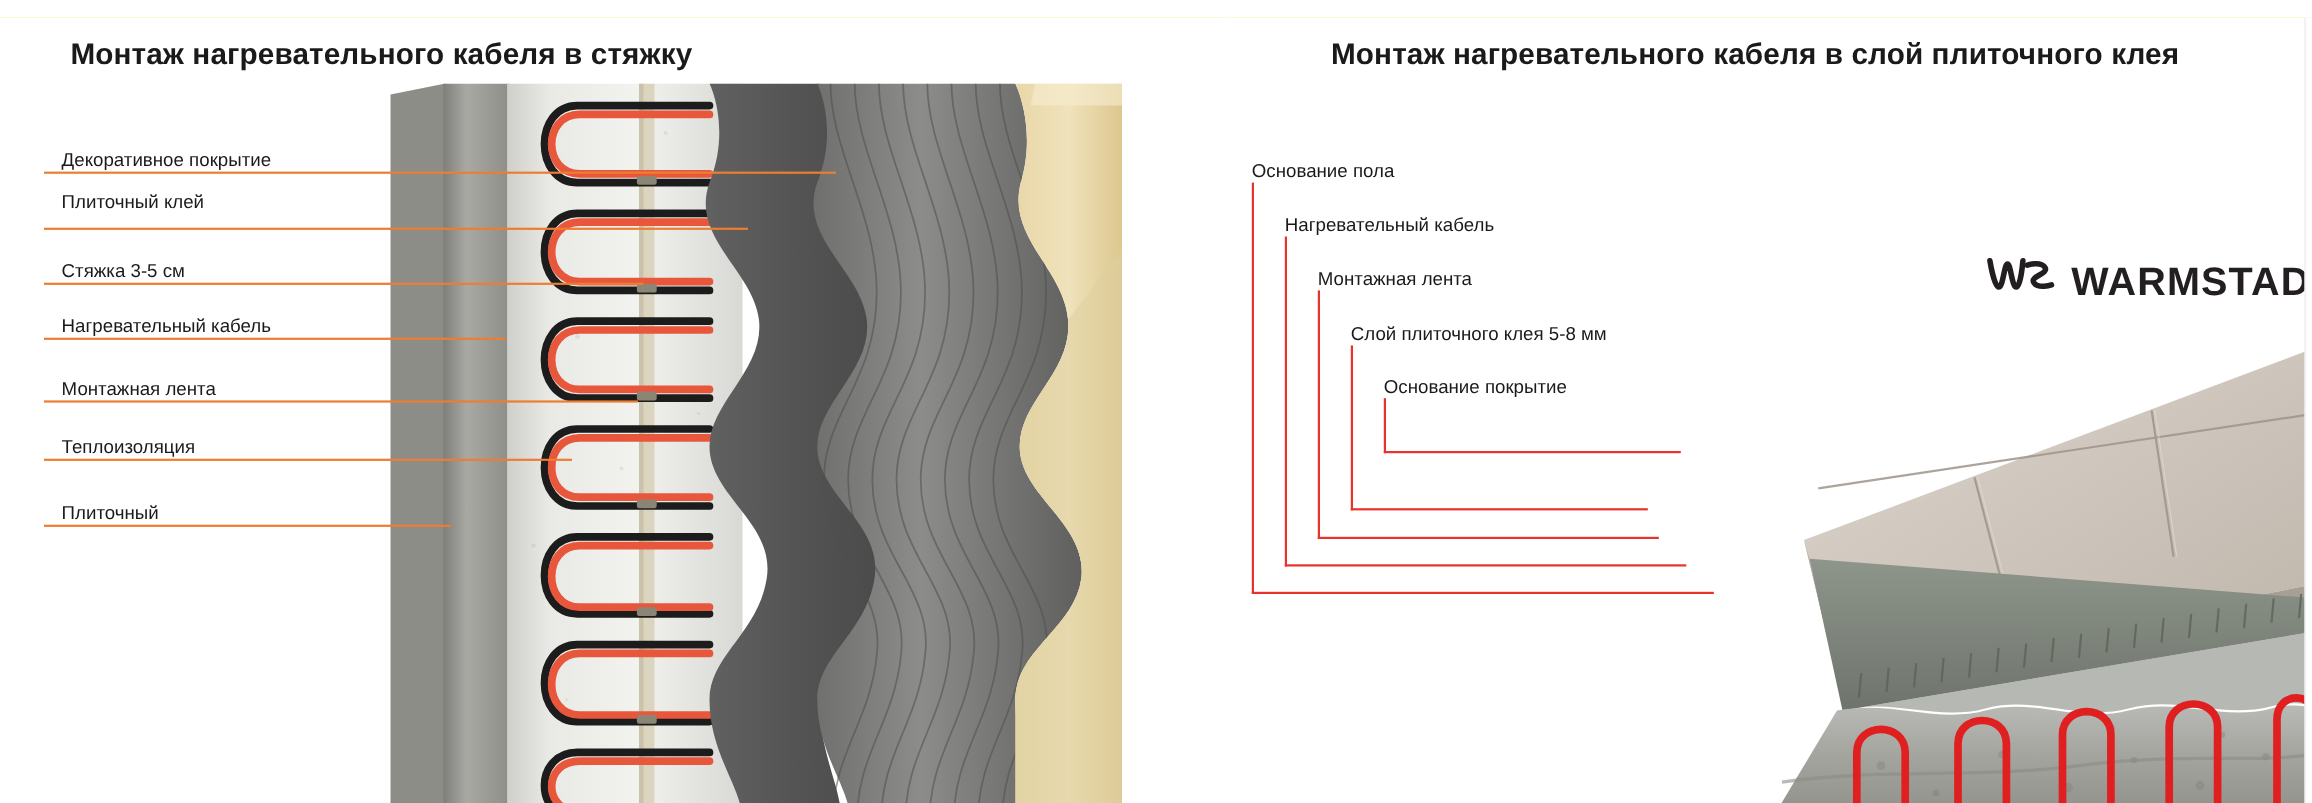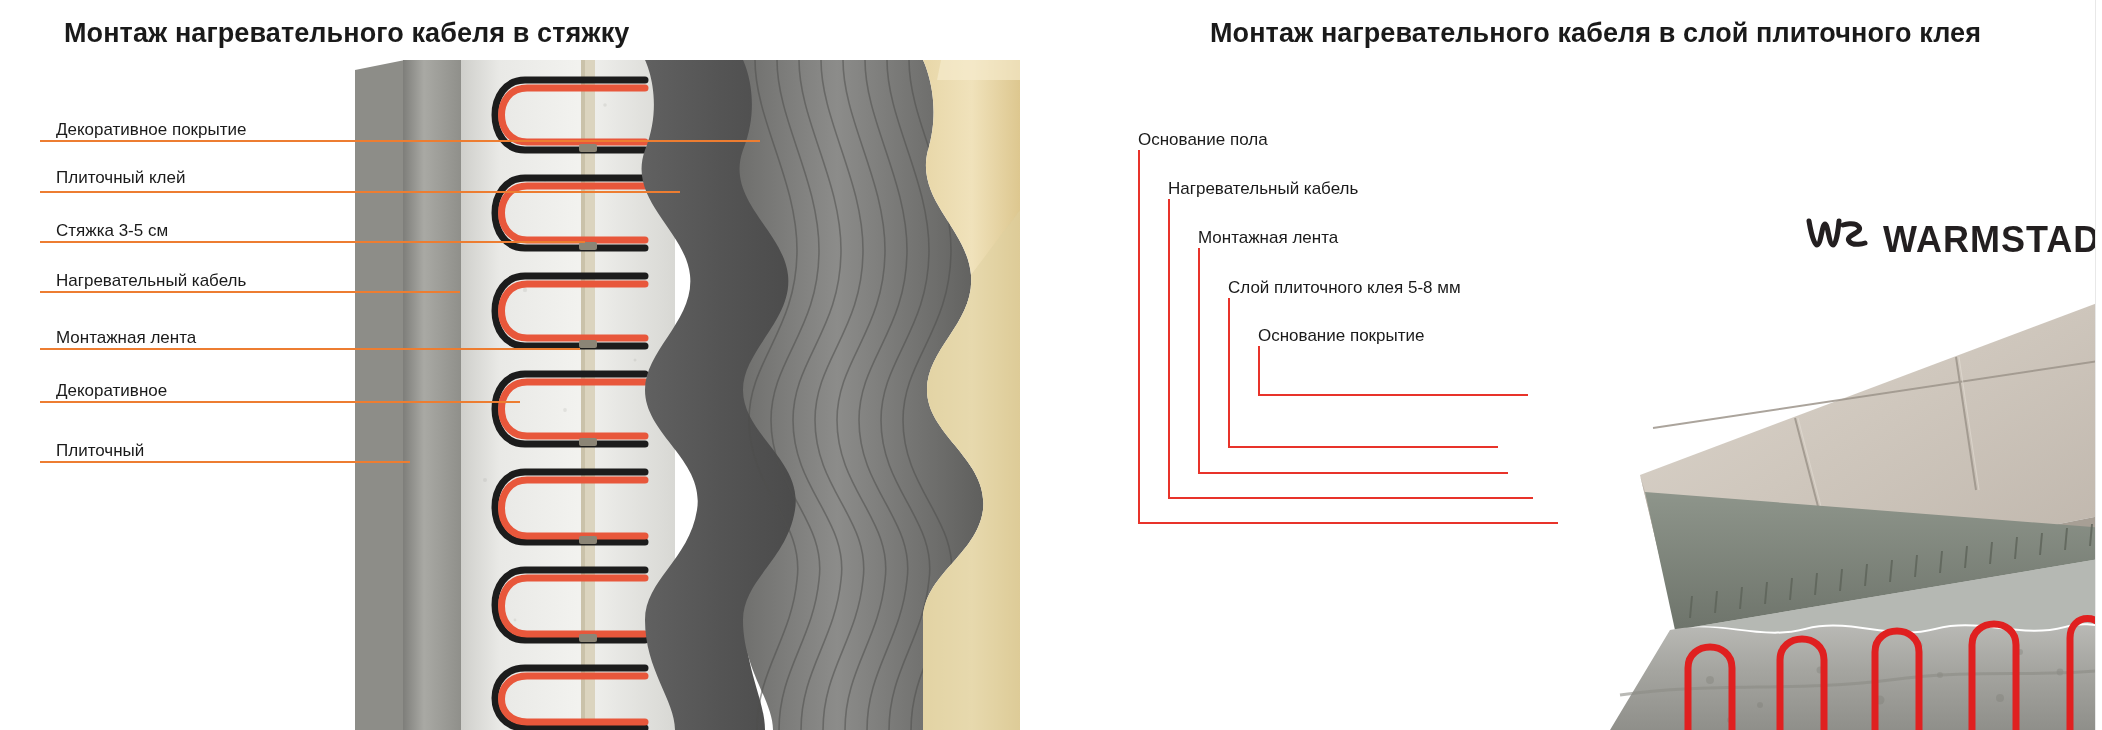--- a/index.html
+++ b/index.html
@@ -12,20 +12,21 @@
     height: 730px;
     font-family: "Liberation Sans", sans-serif;
     overflow: hidden;
     position: relative;
   }
   .page {
     position: relative;
     width: 2102px;
     height: 574px;
     background: #fde047;
+    margin-top: 16px;
   }
   
   .panel {
     position: absolute;
     top: 0;
     height: 730px;
     background: #ffffff;
     overflow: hidden;
   }
   #panel-left  { left: 0;    width: 1120px; }
@@ -279,25 +280,25 @@
 
     <div class="leader" style="left:40px; top:140px; width:720px;"></div>
     <div class="leader" style="left:40px; top:191px; width:640px;"></div>
     <div class="leader" style="left:40px; top:241px; width:545px;"></div>
     <div class="leader" style="left:40px; top:291px; width:420px;"></div>
     <div class="leader" style="left:40px; top:348px; width:540px;"></div>
     <div class="leader" style="left:40px; top:401px; width:480px;"></div>
     <div class="leader" style="left:40px; top:461px; width:370px;"></div>
 
     <div class="label" style="left:56px; top:120px;">Декоративное покрытие</div>
-    <div class="label" style="left:56px; top:168px;">Плиточный клей</div>
+    <div class="label" style="left:56px; top:158px;">Плиточный клей</div>
     <div class="label" style="left:56px; top:221px;">Стяжка 3-5 см</div>
     <div class="label" style="left:56px; top:271px;">Нагревательный кабель</div>
     <div class="label" style="left:56px; top:328px;">Монтажная лента</div>
-    <div class="label" style="left:56px; top:381px;">Декоративное</div>
+    <div class="label" style="left:56px; top:381px;">Теплоизоляция</div>
     <div class="label" style="left:56px; top:441px;">Плиточный</div>
   </div>
 
   <div class="panel-divider"></div>
 
   <div class="panel" id="panel-right">
 
     <div class="panel-title" id="title-right">Монтаж нагревательного кабеля в слой плиточного клея</div>
 
     <div id="logo">

